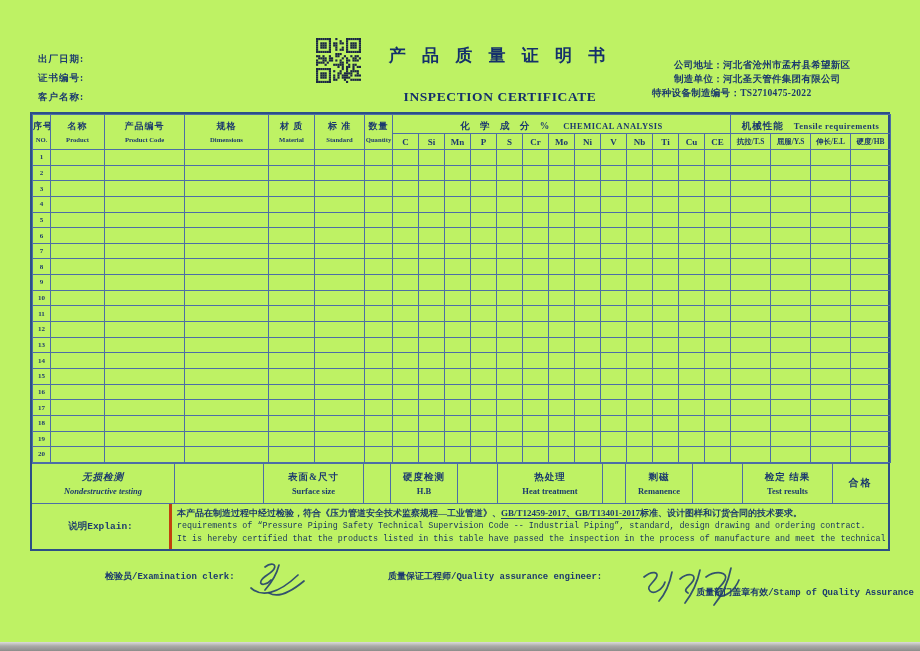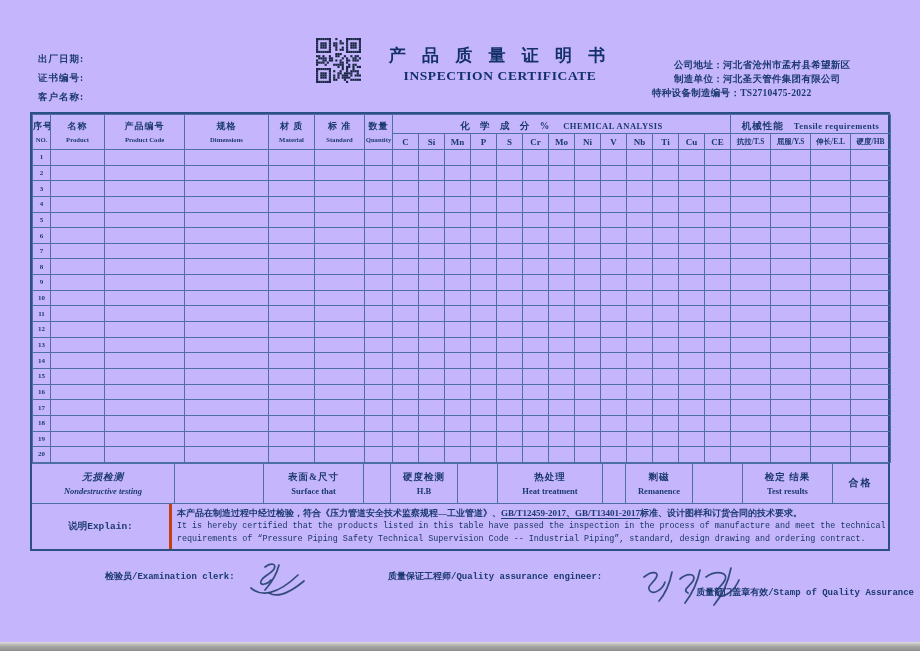--- a/index.html
+++ b/index.html
@@ -1,31 +1,31 @@
 <!DOCTYPE html>
 <html><head>
 <meta charset="utf-8">
 <style>
   * { margin:0; padding:0; box-sizing:border-box; }
   html,body { background:#e8e8e6; }
   .page {
     position:relative; width:920px; height:651px; margin:0 auto;
-    background:#c4b5fd; overflow:hidden;
+    background:#bef264; overflow:hidden;
     font-family:"Liberation Serif","DejaVu Serif",serif;
     color:#1c3a6e;
   }
   
   .meta-left { position:absolute; left:38px; top:50px; font-size:9.5px; font-weight:bold; line-height:19px; letter-spacing:1px; }
   .meta-right { position:absolute; left:652px; top:58px; font-size:9.5px; font-weight:bold; line-height:14px; letter-spacing:0.3px; }
   .meta-right .indent { padding-left:22px; }
   
   .qr { position:absolute; left:316px; top:38px; width:45px; height:45px; }
   .titles { position:absolute; left:378px; top:44px; width:244px; text-align:center; }
   .title-cn { font-size:17px; font-weight:bold; letter-spacing:6px; color:#14306b; white-space:nowrap; }
-  .title-en { margin-top:1px; font-size:13.5px; font-weight:bold; letter-spacing:0.6px; color:#14306b; }
+  .title-en { margin-top:22px; font-size:13.5px; font-weight:bold; letter-spacing:0.6px; color:#14306b; }
   
   .sheet { position:absolute; left:30px; top:112px; width:860px; border:2px solid #2c4f87; background:transparent; }
   table.main { width:100%; border-collapse:collapse; table-layout:fixed; }
   table.main td { border:1px solid #4d6ea6; padding:0; text-align:center; vertical-align:middle; overflow:hidden; }
   thead td { color:#1c3a6e; }
   .hdr-cn { font-size:9px; font-weight:bold; letter-spacing:1px; line-height:15px; white-space:nowrap; }
   .hdr-en { font-size:7px; font-weight:bold; line-height:12px; white-space:nowrap; transform:scale(0.95); }
   .grp { height:17px; font-weight:bold; }
   .grp .cn { font-size:9.5px; letter-spacing:4px;margin-top:32px; }
   .grp .en { font-size:8.5px; letter-spacing:0.5px; margin-left:10px; font-family:"Liberation Serif",serif; }
@@ -903,21 +903,21 @@
     </table>
 
     <div class="foot1">
       <div class="fcell" style="flex:0 0 142px">
         <div class="f-cn">无损检测</div>
         <div class="f-en">Nondestructive testing</div>
       </div>
       <div class="fcell" style="flex:0 0 89px"></div>
       <div class="fcell" style="flex:0 0 100px">
         <div class="f-cn">表面&amp;尺寸</div>
-        <div class="f-en">Surface that</div>
+        <div class="f-en">Surface size</div>
       </div>
       <div class="fcell" style="flex:0 0 27px"></div>
       <div class="fcell" style="flex:0 0 67px">
         <div class="f-cn">硬度检测</div>
         <div class="f-en">H.B</div>
       </div>
       <div class="fcell" style="flex:0 0 40px"></div>
       <div class="fcell" style="flex:0 0 105px">
         <div class="f-cn">热处理</div>
         <div class="f-en">Heat treatment</div>
@@ -936,22 +936,22 @@
         <div class="pass">合格</div>
       </div>
     </div>
 
     <div class="explain">
       <div class="explain-label">说明Explain:</div>
       <div class="explain-body">
         <div class="exp-cn">
           <span>本产品在制造过程中经过检验，符合《压力管道安全技术监察规程—工业管道》、</span><span class="uline">GB/T12459-2017、GB/T13401-2017</span><span>标准、设计图样和订货合同的技术要求。</span>
         </div>
+        <div class="exp-en">requirements of “Pressure Piping Safety Technical Supervision Code -- Industrial Piping”, standard, design drawing and ordering contract.</div>
         <div class="exp-en">It is hereby certified that the products listed in this table have passed the inspection in the process of manufacture and meet the technical</div>
-        <div class="exp-en">requirements of “Pressure Piping Safety Technical Supervision Code -- Industrial Piping”, standard, design drawing and ordering contract.</div>
       </div>
     </div>
   </div>
 
   <div class="sig-row">
     <div class="sig-label" style="left:105px; top:10px;">检验员/Examination clerk:</div>
     <svg class="sig-svg" style="left:246px; top:0px;" width="64" height="46" viewBox="0 0 64 46">
       <path d="M19 7 C25 2 31 4 28 9 C25 14 17 16 15 21 C13 26 21 25 25 20"></path>
       <path d="M33 5 C31 13 27 21 19 30"></path>
       <path d="M5 28 C15 37 31 35 52 15"></path>

